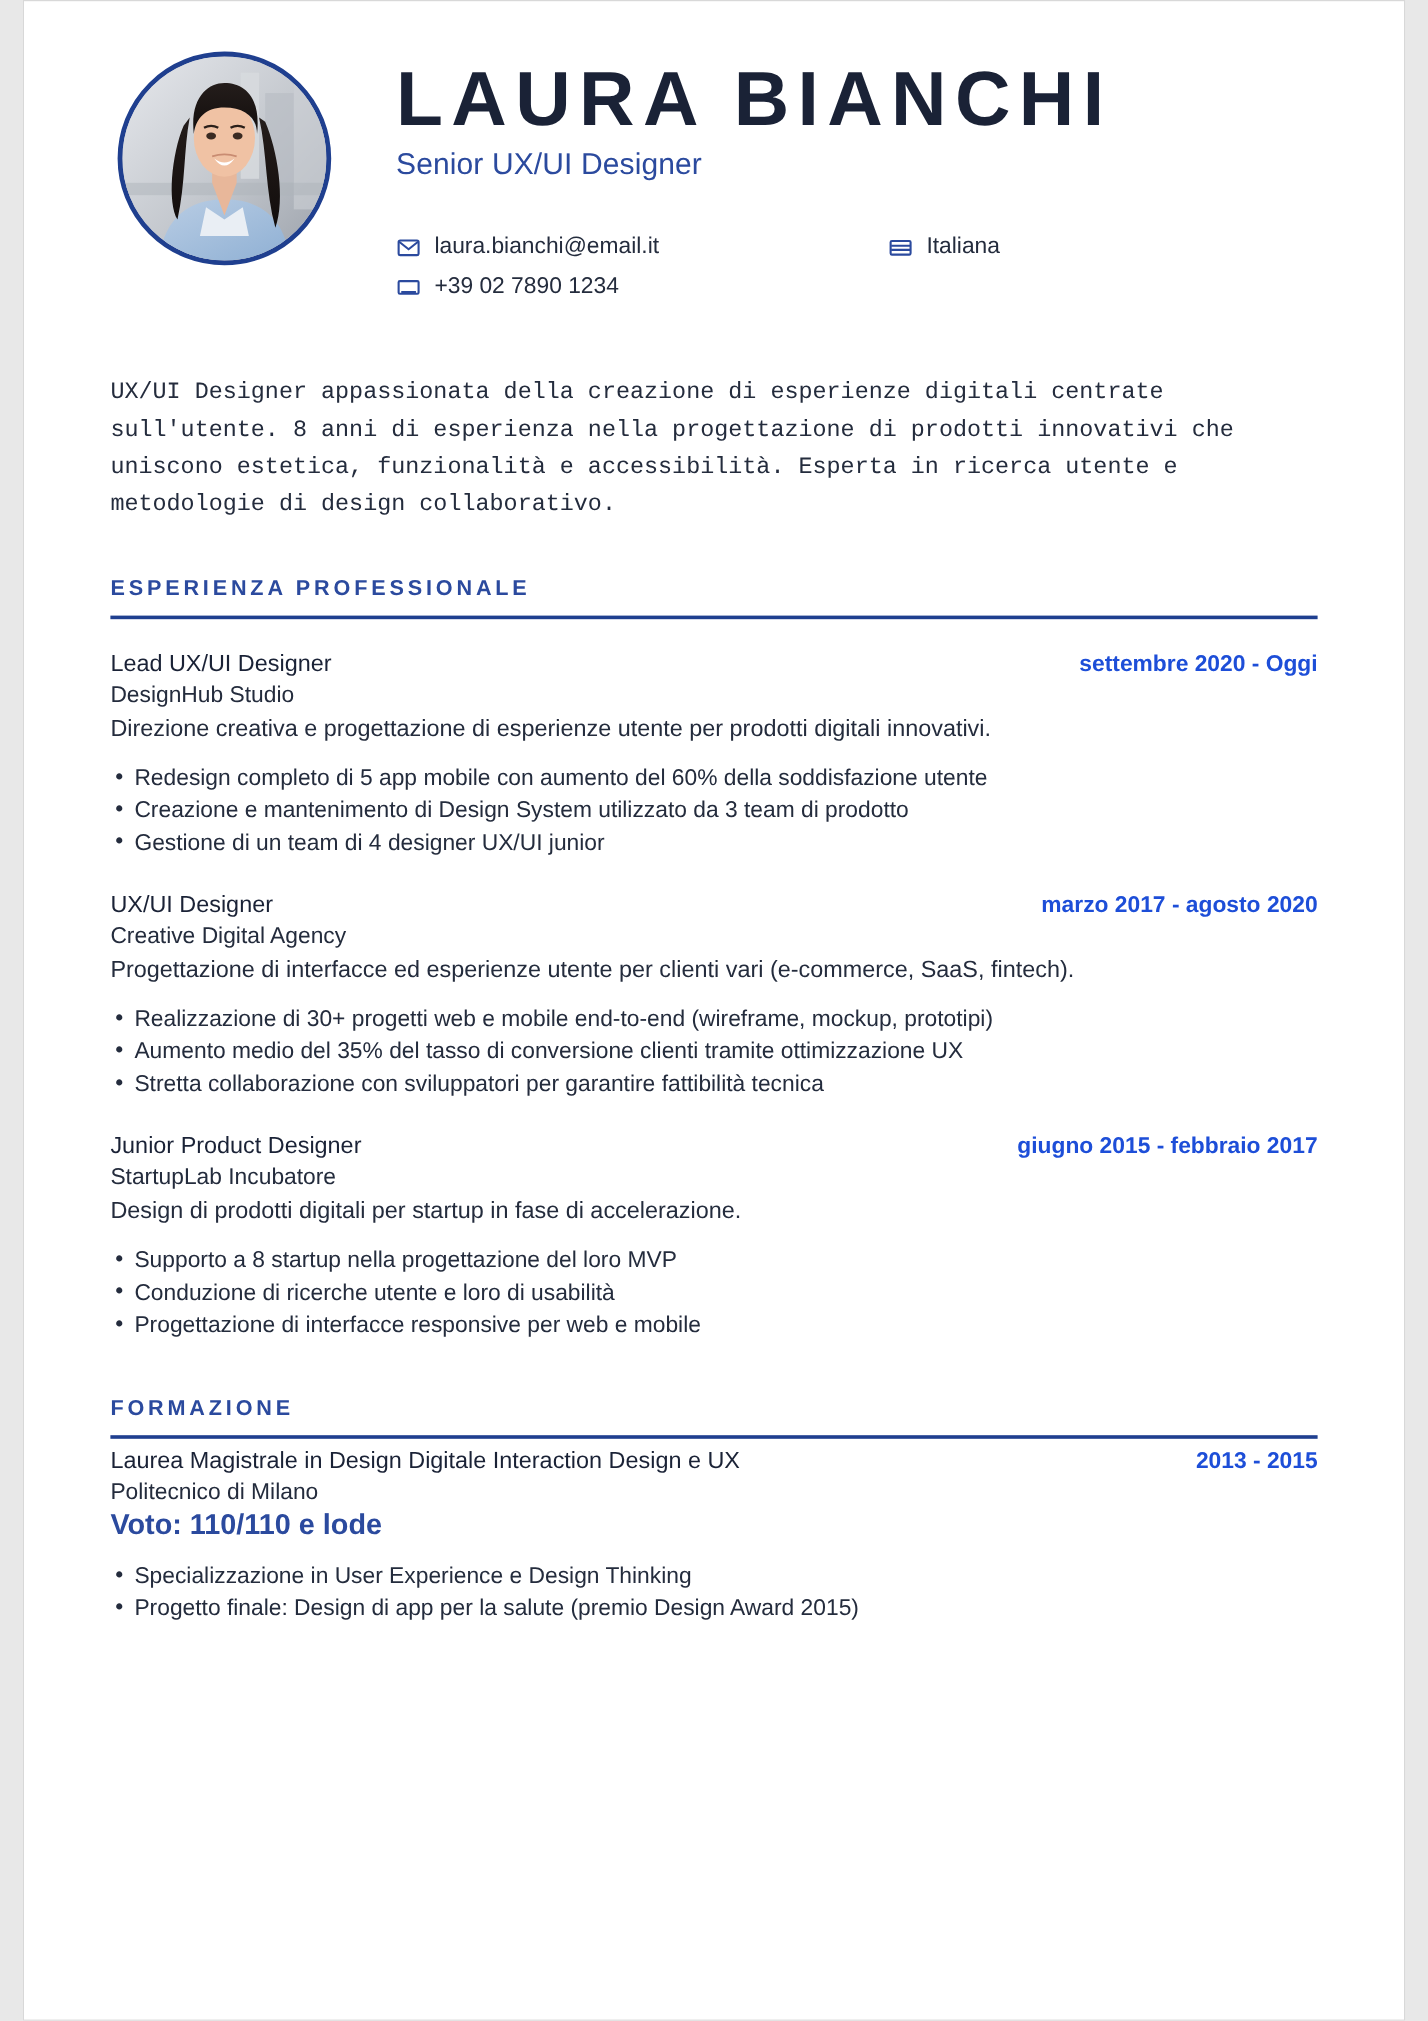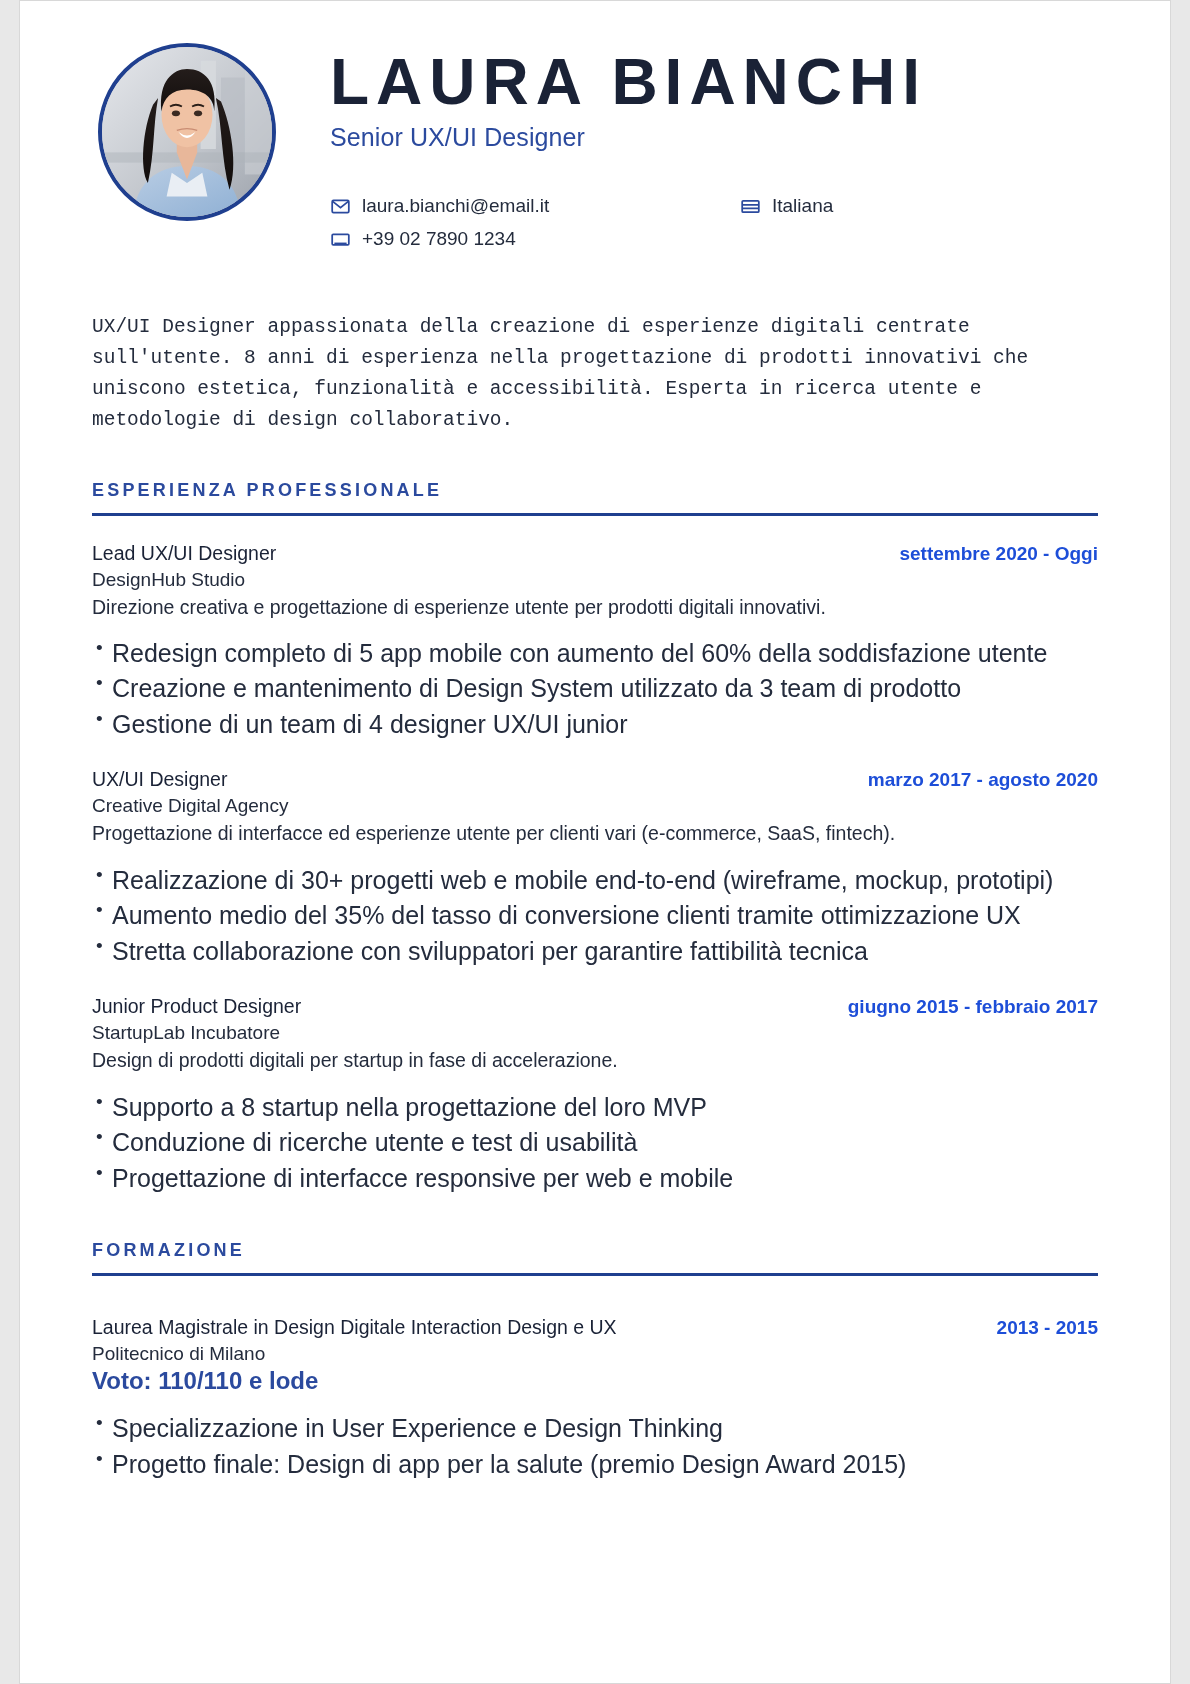--- a/index.html
+++ b/index.html
@@ -166,37 +166,37 @@
     color: #2b4a9e;
     margin-top: 2px;
   }
 
   .bullets {
     margin-top: 16px;
     list-style: none;
   }
 
   .bullets li {
-    font-size: 25px;
+    font-size: 19px;
     color: #242c3d;
     line-height: 1.42;
     padding-left: 20px;
     position: relative;
   }
 
   .bullets li::before {
     content: "\2022";
     position: absolute;
     left: 4px;
     top: -1px;
     color: #242c3d;
     font-size: 19px;
   }
 
-  .entry-edu { margin-top: 40px; }
+  .entry-edu { margin-top: 7px; }
 </style>
 </head>
 <body>
 
 <div class="page">
   <div class="inner">
 
     <div class="header">
 
       <div class="photo-wrap">
@@ -316,21 +316,21 @@
 
       <div class="entry">
         <div class="entry-head">
           <div class="entry-title">Junior Product Designer</div>
           <div class="entry-date">giugno 2015 - febbraio 2017</div>
         </div>
         <div class="entry-org">StartupLab Incubatore</div>
         <div class="entry-desc">Design di prodotti digitali per startup in fase di accelerazione.</div>
         <ul class="bullets">
           <li>Supporto a 8 startup nella progettazione del loro MVP</li>
-          <li>Conduzione di ricerche utente e test di usabilità</li>
+          <li>Conduzione di ricerche utente e loro di usabilità</li>
           <li>Progettazione di interfacce responsive per web e mobile</li>
         </ul>
       </div>
     </div>
 
     <div class="section">
       <div class="section-title">FORMAZIONE</div>
       <div class="section-rule"></div>
 
       <div class="entry entry-edu">

